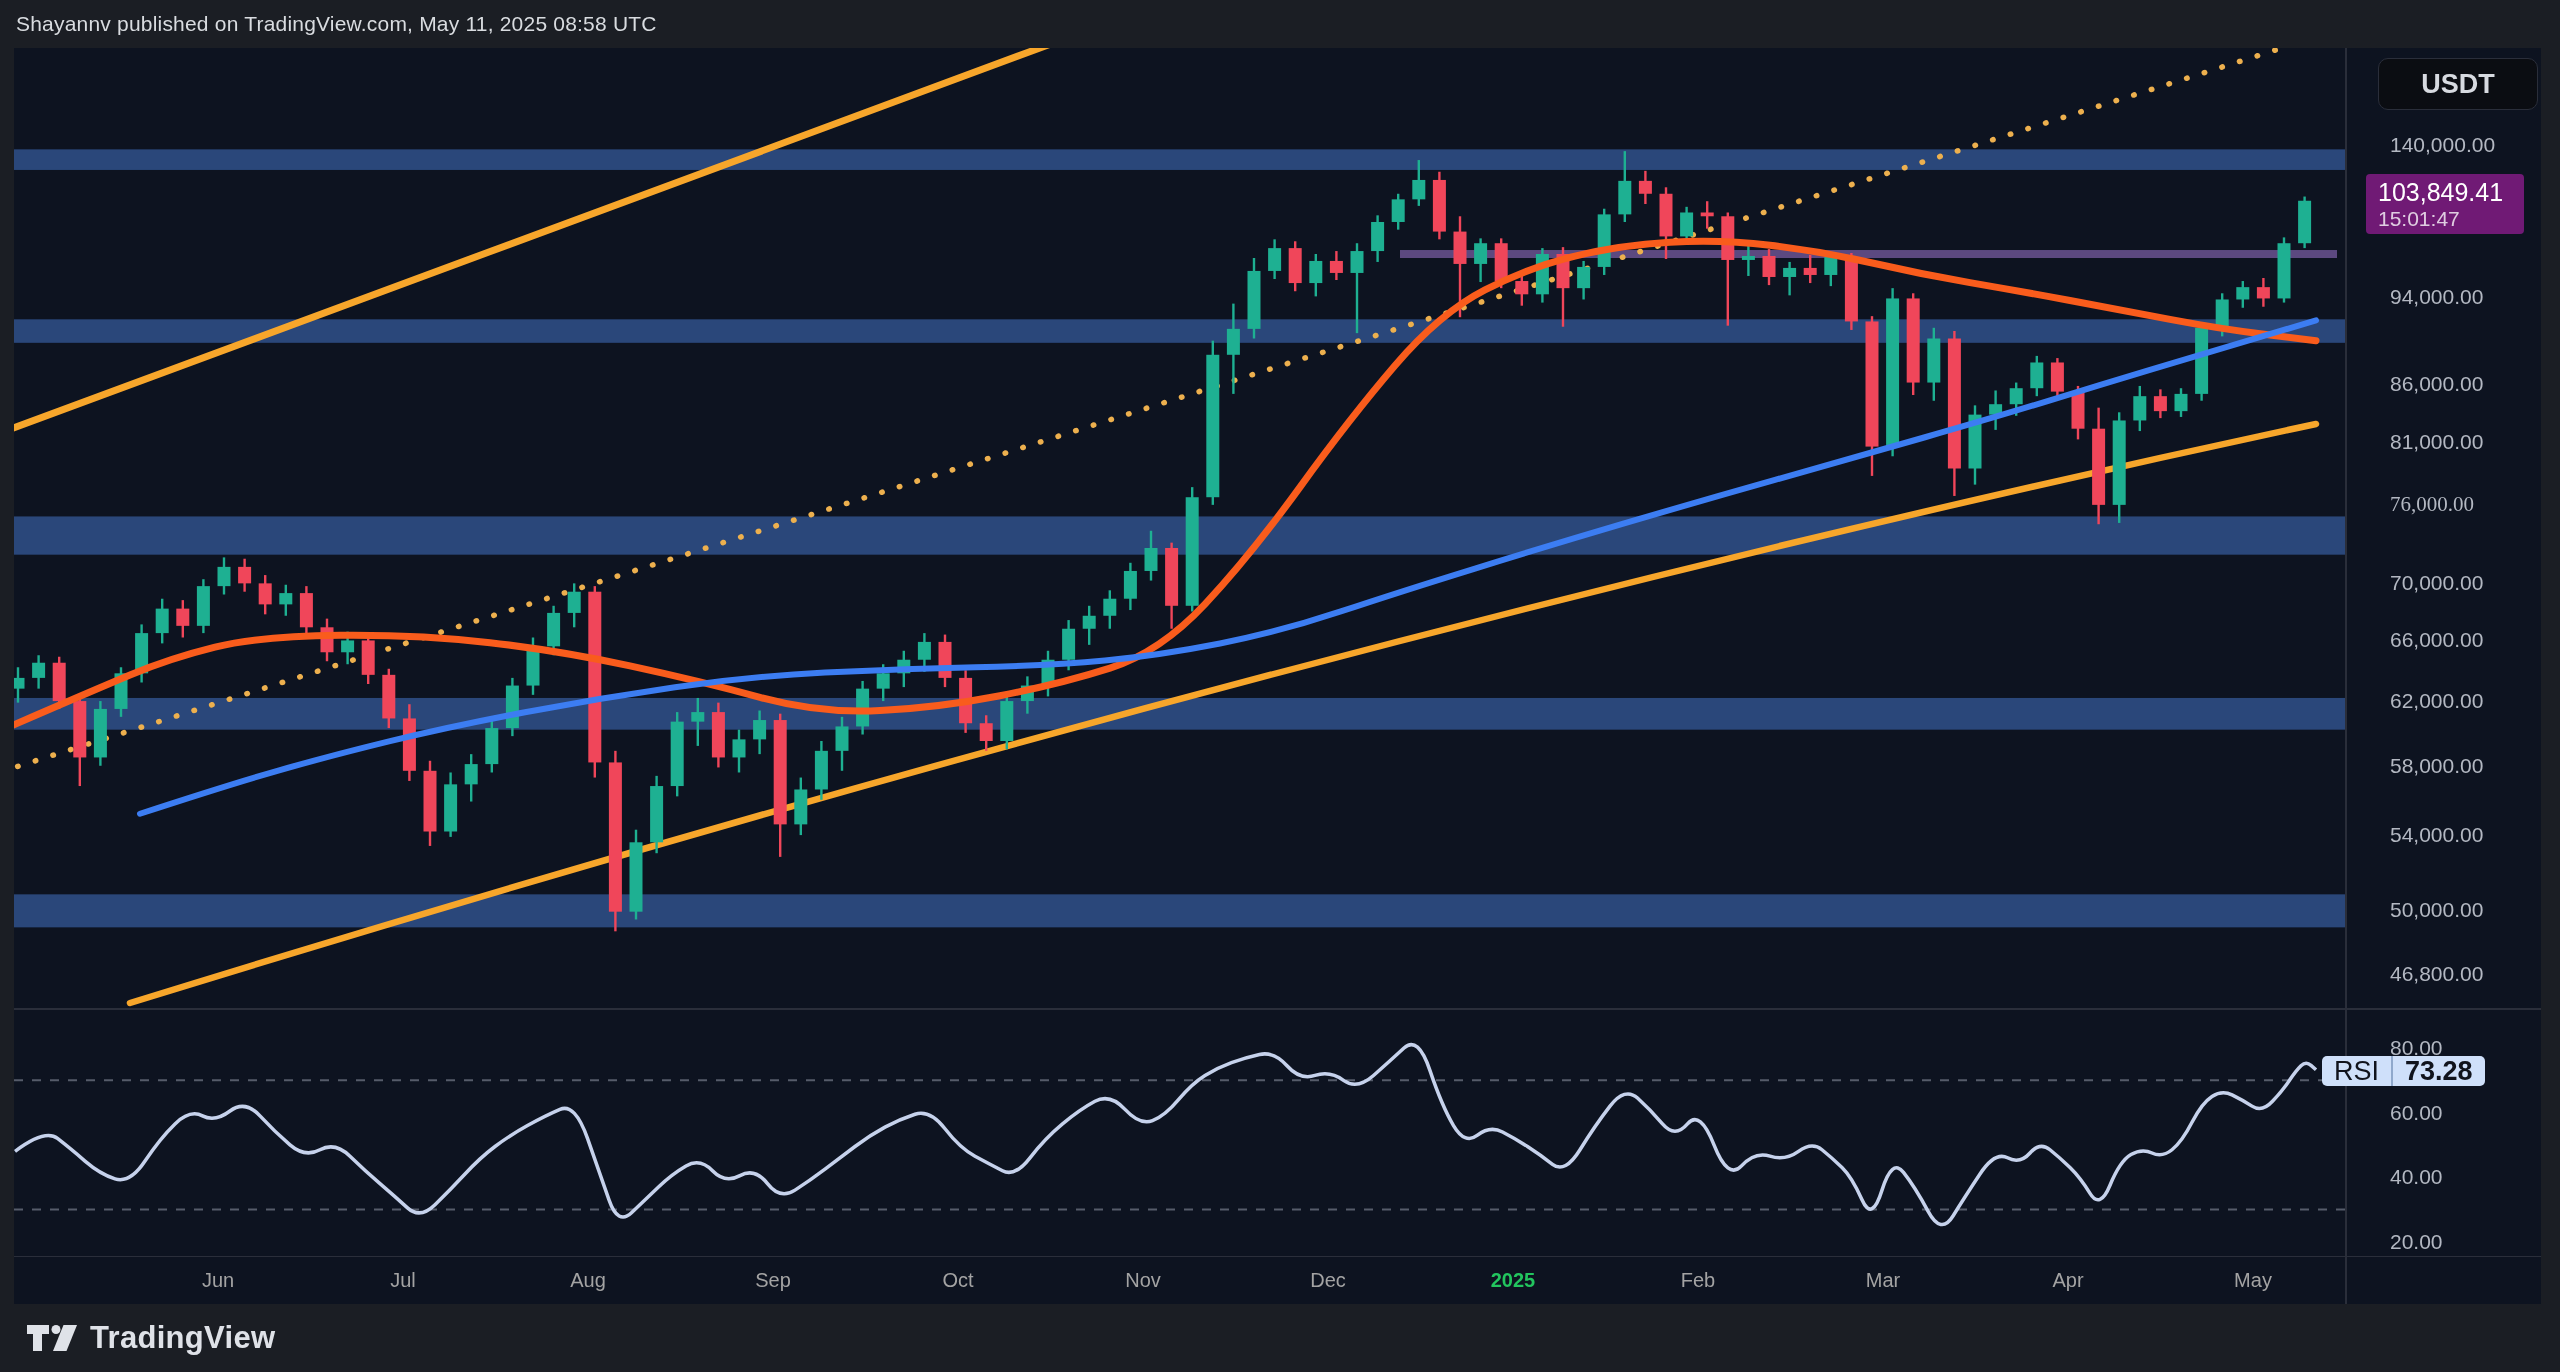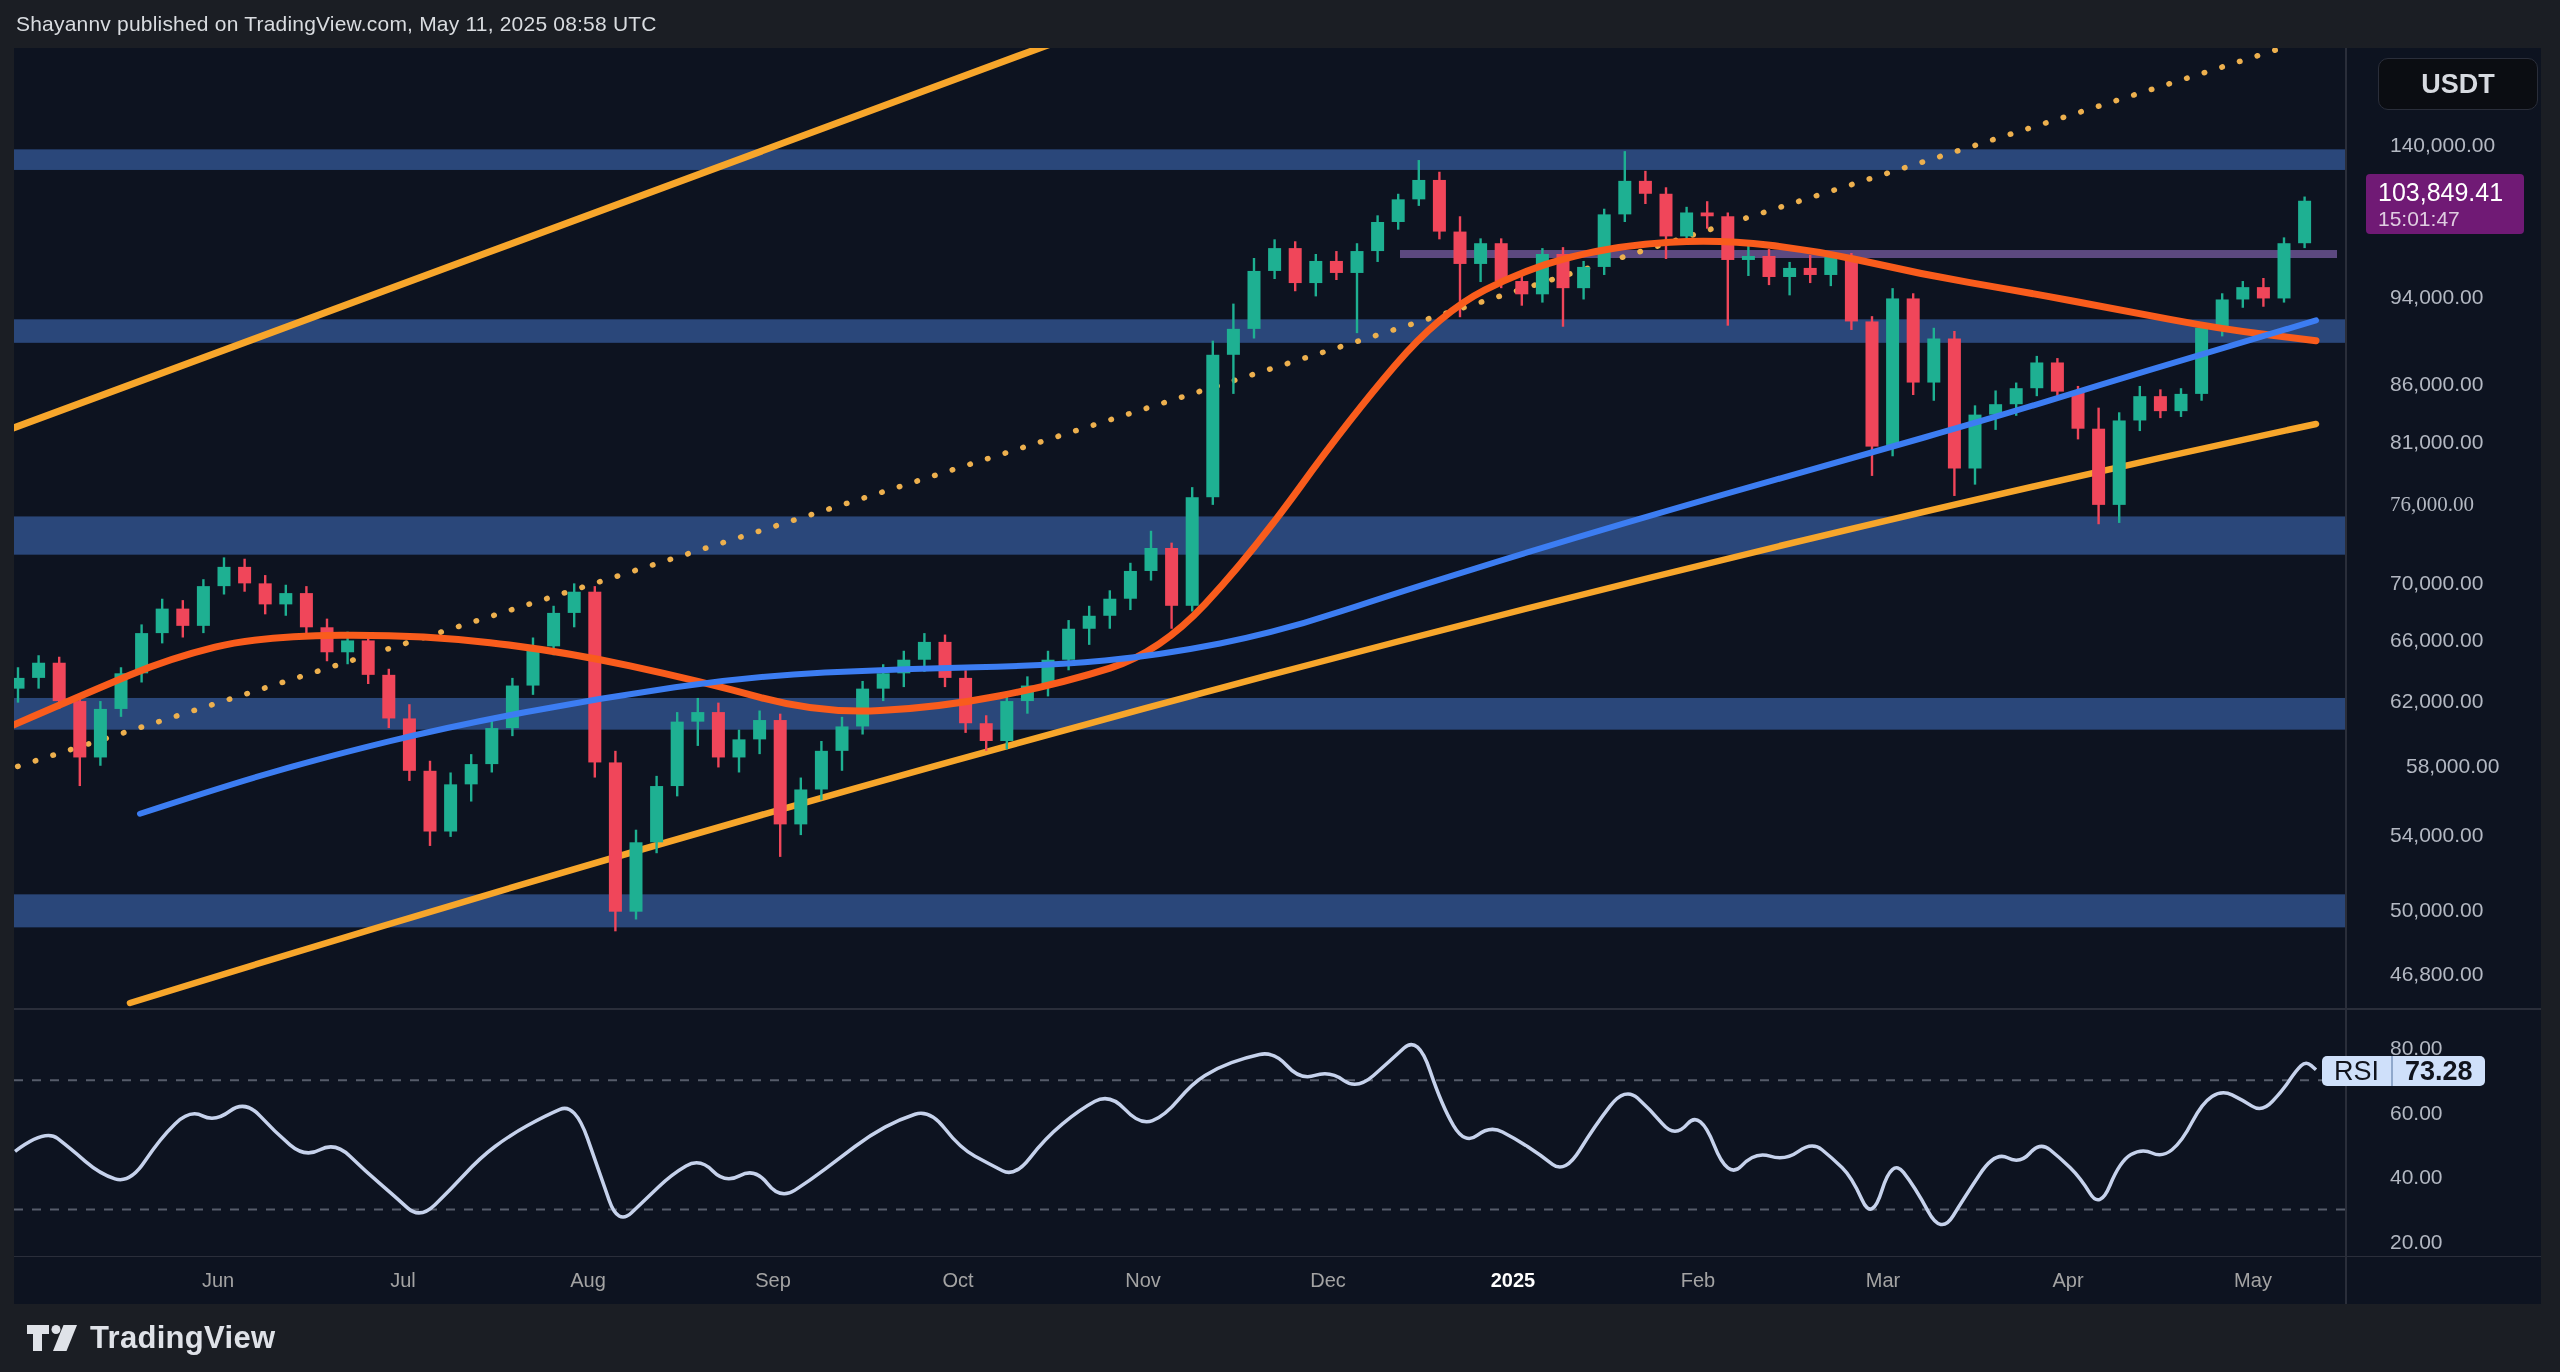--- a/index.html
+++ b/index.html
@@ -7,21 +7,21 @@
        font-family:"Liberation Sans","DejaVu Sans",sans-serif;}
   .hdr{position:absolute;left:0;top:0;width:2172px;height:48px;background:#1b1e24;}
   .hdr span{position:absolute;left:16px;top:50%;transform:translateY(-50%);
        font-size:21px;color:#d9dce0;letter-spacing:.2px;}
   .widget{position:absolute;left:14px;top:48px;width:2527px;height:1256px;background:#0d1320;}
   #gfx{position:absolute;left:0;top:0;}
   .vdiv{position:absolute;left:2345px;top:48px;width:2px;height:1256px;background:#2a2e3a;}
   .hdiv{position:absolute;left:14px;width:2527px;height:2px;background:#2a2e3a;}
   .tick{position:absolute;transform:translateY(-50%);font-size:21px;color:#b3b8c2;white-space:nowrap;}
   .ttick{position:absolute;transform:translateX(-50%);font-size:20px;color:#a3a3a3;}
-  .ttick.bold{font-weight:bold;color:#ffffff;}
+  .ttick.bold{font-weight:bold;color:#22c55e;}
   .usdt{position:absolute;left:2378px;top:58px;width:158px;height:50px;background:#0b0d12;
         border:1px solid #2a2e3a;border-radius:10px;display:flex;align-items:center;justify-content:center;
         font-size:27px;font-weight:600;color:#d7dae0;}
   .pricebadge{position:absolute;left:2366px;top:174px;width:158px;height:60px;background:#701a75;
         border-radius:4px;color:#fff;padding:4px 0 0 12px;box-sizing:border-box;line-height:1.15;}
   .pricebadge .p{font-size:25px;}
   .pricebadge .c{font-size:21px;color:rgba(255,255,255,.78);}
   .rsibadge{position:absolute;left:2322px;top:1056px;height:30px;display:flex;border-radius:5px;
         overflow:hidden;background:#cfe0fa;color:#10131c;font-size:27px;align-items:stretch;}
   .rsibadge .seg{display:flex;align-items:center;padding:0 12px;}
@@ -298,21 +298,21 @@
 
 <div id="price-ticks">
     <div class="tick" style="left: 2390px; top: 145px;">140,000.00</div>
     <div class="tick" style="left: 2390px; top: 297px;">94,000.00</div>
     <div class="tick" style="left: 2390px; top: 384px;">86,000.00</div>
     <div class="tick" style="left: 2390px; top: 442px;">81,000.00</div>
     <div class="tick" style="left: 2390px; top: 504px; font-family: Liberation Serif, serif;">76,000.00</div>
     <div class="tick" style="left: 2390px; top: 583px;">70,000.00</div>
     <div class="tick" style="left: 2390px; top: 640px;">66,000.00</div>
     <div class="tick" style="left: 2390px; top: 701px;">62,000.00</div>
-    <div class="tick" style="left: 2390px; top: 766px; margin-left: 16px;">58,000.00</div>
+    <div class="tick" style="left: 2390px; top: 766px;">58,000.00</div>
     <div class="tick" style="left: 2390px; top: 835px;">54,000.00</div>
     <div class="tick" style="left: 2390px; top: 910px;">50,000.00</div>
     <div class="tick" style="left: 2390px; top: 974px;">46,800.00</div>
   </div>
 <div id="time-ticks">
     <div class="ttick" style="left: 218px; top: 1269px;">Jun</div>
     <div class="ttick" style="left: 403px; top: 1269px;">Jul</div>
     <div class="ttick" style="left: 588px; top: 1269px;">Aug</div>
     <div class="ttick" style="left: 773px; top: 1269px;">Sep</div>
     <div class="ttick" style="left: 958px; top: 1269px;">Oct</div>

